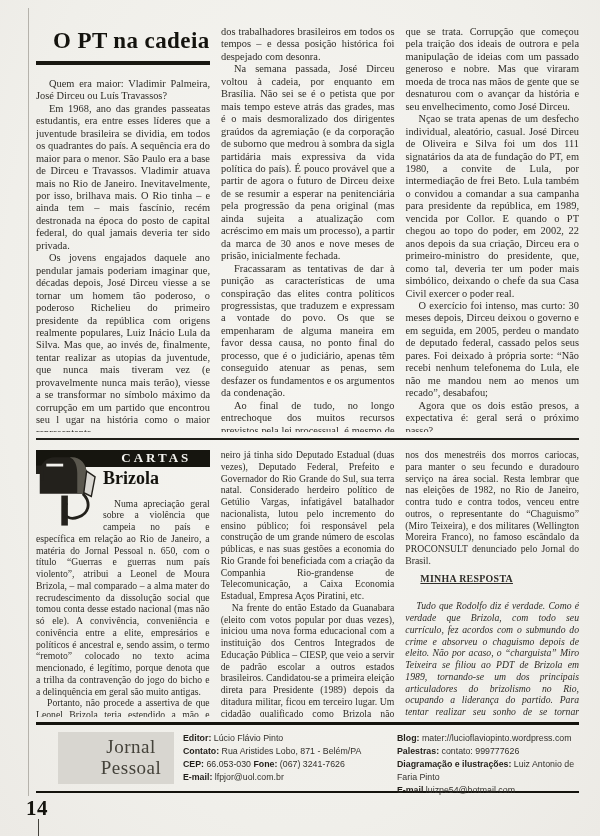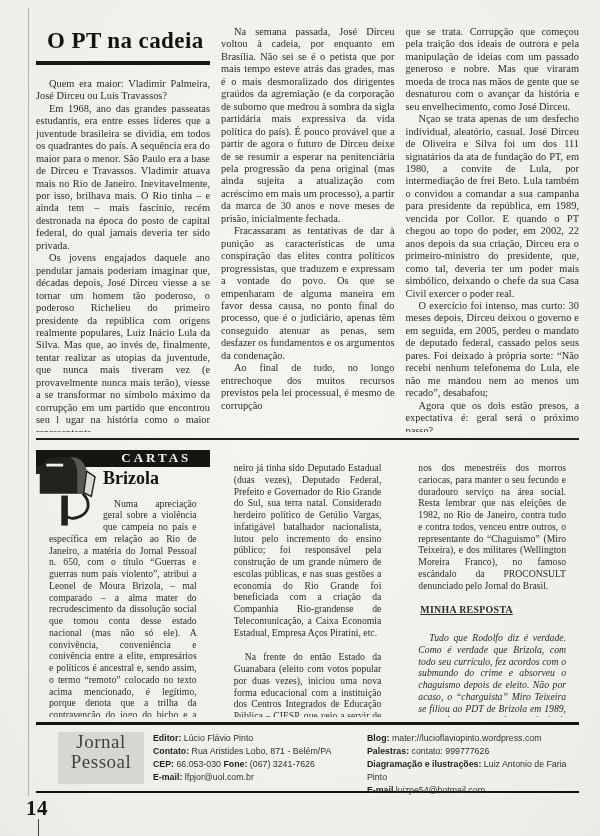--- a/index.html
+++ b/index.html
@@ -9,42 +9,42 @@
     font-family:"Liberation Serif", serif;color:#2e2c27;
   }
   .left-rule{position:absolute;left:28px;top:8px;width:1px;height:788px;background:#b5b2ab;}
   .content{position:absolute;left:36px;top:26px;width:543px;}
 
   
   .article-row{display:flex;gap:11px;height:406px;overflow:hidden;}
   .col{width:174px;text-align:justify;font-size:10.4px;line-height:12.45px;}
   .col p{margin:0;text-indent:13px;}
   .col p.cont{text-indent:0;}
-  h1.title{font-size:23px;font-weight:700;letter-spacing:.4px;margin:2px 11px 0;line-height:1.15;color:#14130e;white-space:nowrap;}
+  h1.title{font-size:23px;font-weight:700;letter-spacing:.4px;margin:2px 17px 0;line-height:1.15;color:#14130e;white-space:nowrap;}
   .title-rule{height:3.5px;background:#191812;margin:7px 0 13px;}
 
   .section-rule{height:2px;background:#201f19;margin:6px 0 9px;}
 
   
   .cartas-row{display:flex;gap:11px;height:268px;overflow:hidden;}
   .cartas-row .col{font-size:9.7px;line-height:11.75px;}
-  .cartas-row .col p{text-indent:11px;margin:13px;}
+  .cartas-row .col p{text-indent:11px;margin:0;}
   .cartas-row .col p.cont{text-indent:0;}
   .mailbox{float:left;width:60px;height:78px;margin:1px 7px 2px 0;}
   .cartas-header{background:#16150f;color:#f3f2ee;font-weight:700;font-size:13px;letter-spacing:3px;
     text-align:center;padding:2px 0 3px;margin:1px 0 6px;}
   h2.letter-title{font-size:18px;font-weight:700;margin:0 0 13px;color:#14130e;}
   .reply-title{font-weight:700;font-size:9.9px;margin:6px 0 16px;text-indent:15px;letter-spacing:.3px;text-decoration:underline;}
   .reply{font-style:italic;}
 
   
   .rule-heavy{height:2.5px;background:#14130d;margin-top:5px;}
   .masthead{display:flex;align-items:stretch;padding:7px 0 7px 22px;gap:9px;height:52px;}
   .brand-box{background:#d8d6d0;width:86px;display:flex;flex-direction:column;align-items:center;
-    font-size:19px;line-height:1.08;color:#45433b;letter-spacing:.5px;}
+    justify-content:center;font-size:19px;line-height:1.08;color:#45433b;letter-spacing:.5px;padding-left:30px;}
   .contact{font-family:"Liberation Sans", sans-serif;font-size:8.8px;line-height:13px;color:#33312c;}
   .contact-left{width:205px;}
   .contact-right{flex:1;}
   .contact b{color:#221f1a;}
 
   .pagebar{display:flex;align-items:flex-start;margin-top:5px;padding-left:-6px;flex-direction:column;}
   .pagenum{font-weight:700;font-size:21px;line-height:20px;color:#14130d;margin-left:-10px;letter-spacing:.5px;}
   .pagetick{width:1px;height:17px;background:#44423c;margin:1px 0 0 2px;}
   .edition{margin:3px 0 0 18px;text-align:center;}
   .edition-line{height:1px;background:#3c3a33;width:165px;margin-bottom:3px;}
@@ -59,20 +59,21 @@
 
     <div class="article-row">
       <div class="col">
         <h1 class="title">O PT na cadeia</h1>
         <div class="title-rule"></div>
         <p>Quem era maior: Vladimir Palmeira, José Dirceu ou Luís Travassos?</p>
         <p>Em 1968, ano das grandes passeatas estudantis, era entre esses líderes que a juventude brasileira se dividia, em todos os quadrantes do país. A sequência era do maior para o menor. São Paulo era a base de Dirceu e Travassos. Vladimir atuava mais no Rio de Janeiro. Inevitavelmente, por isso, brilhava mais. O Rio tinha – e ainda tem – mais fascínio, recém destronada na época do posto de capital federal, do qual jamais deveria ter sido privada.</p>
         <p>Os jovens engajados daquele ano pendular jamais poderiam imaginar que, décadas depois, José Dirceu viesse a se tornar um homem tão poderoso, o poderoso Richelieu do primeiro presidente da república com origens realmente populares, Luiz Inácio Lula da Silva. Mas que, ao invés de, finalmente, tentar realizar as utopias da juventude, que nunca mais tiveram vez (e provavelmente nunca mais terão), viesse a se transformar no símbolo máximo da corrupção em um partido que encontrou seu l ugar na história como o maior representante</p>
       </div>
       <div class="col">
+        <p class="cont">dos trabalhadores brasileiros em todos os tempos – e dessa posição histórica foi despejado com desonra.</p>
         <p>Na semana passada, José Dirceu voltou à cadeia, por enquanto em Brasília. Não sei se é o petista que por mais tempo esteve atrás das grades, mas é o mais desmoralizado dos dirigentes graúdos da agremiação (e da corporação de suborno que medrou à sombra da sigla partidária mais expressiva da vida política do país). É pouco provável que a partir de agora o futuro de Dirceu deixe de se resumir a esperar na penitenciária pela progressão da pena original (mas ainda sujeita a atualização com acréscimo em mais um processo), a partir da marca de 30 anos e nove meses de prisão, inicialmente fechada.</p>
         <p>Fracassaram as tentativas de dar à punição as características de uma conspiração das elites contra políticos progressistas, que traduzem e expressam a vontade do povo. Os que se empenharam de alguma maneira em favor dessa causa, no ponto final do processo, que é o judiciário, apenas têm conseguido atenuar as penas, sem desfazer os fundamentos e os argumentos da condenação.</p>
         <p>Ao final de tudo, no longo entrechoque dos muitos recursos previstos pela lei processual, é mesmo de corrupção</p>
       </div>
       <div class="col">
         <p class="cont">que se trata. Corrupção que começou pela traição dos ideais de outrora e pela manipulação de ideias com um passado generoso e nobre. Mas que viraram moeda de troca nas mãos de gente que se desnaturou com o avançar da história e seu envelhecimento, como José Dirceu.</p>
         <p>Nçao se trata apenas de um desfecho individual, aleatório, casual. José Dirceu de Oliveira e Silva foi um dos 111 signatários da ata de fundação do PT, em 1980, a convite de Lula, por intermediação de frei Beto. Lula também o convidou a comandar a sua campanha para presidente da república, em 1989, vencida por Collor. E quando o PT chegou ao topo do poder, em 2002, 22 anos depois da sua criação, Dirceu era o primeiro-ministro do presidente, que, como tal, deveria ter um poder mais simbólico, deixando o chefe da sua Casa Civil exercer o poder real.</p>
         <p>O exercício foi intenso, mas curto: 30 meses depois, Dirceu deixou o governo e em seguida, em 2005, perdeu o mandato de deputado federal, cassado pelos seus pares. Foi deixado à própria sorte: “Não recebi nenhum telefonema do Lula, ele não me mandou nem ao menos um recado”, desabafou;</p>
         <p>Agora que os dois estão presos, a expectativa é: geral será o próximo passo?</p>
       </div>

